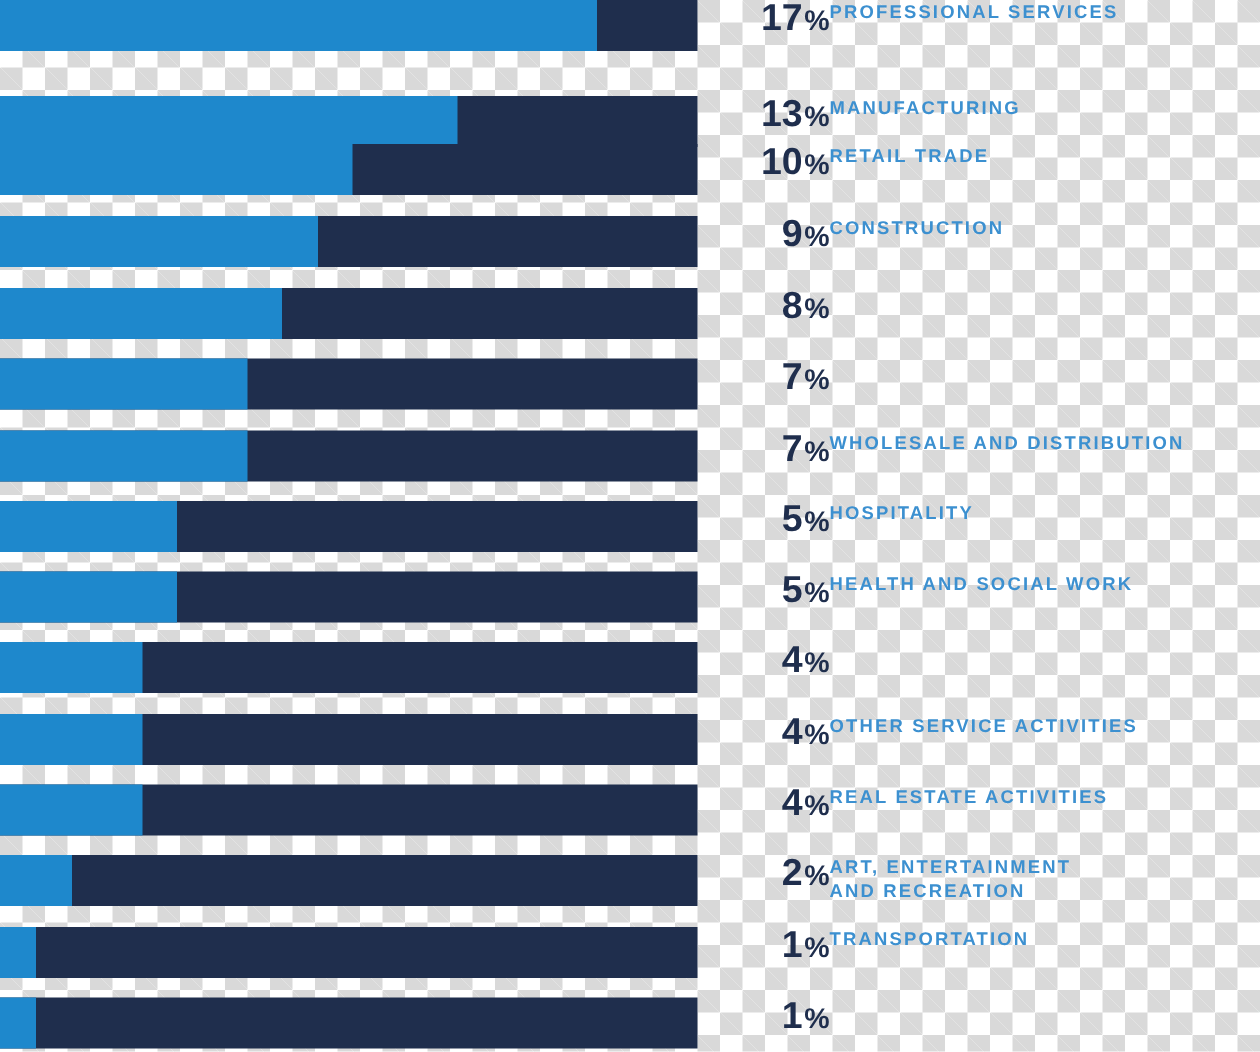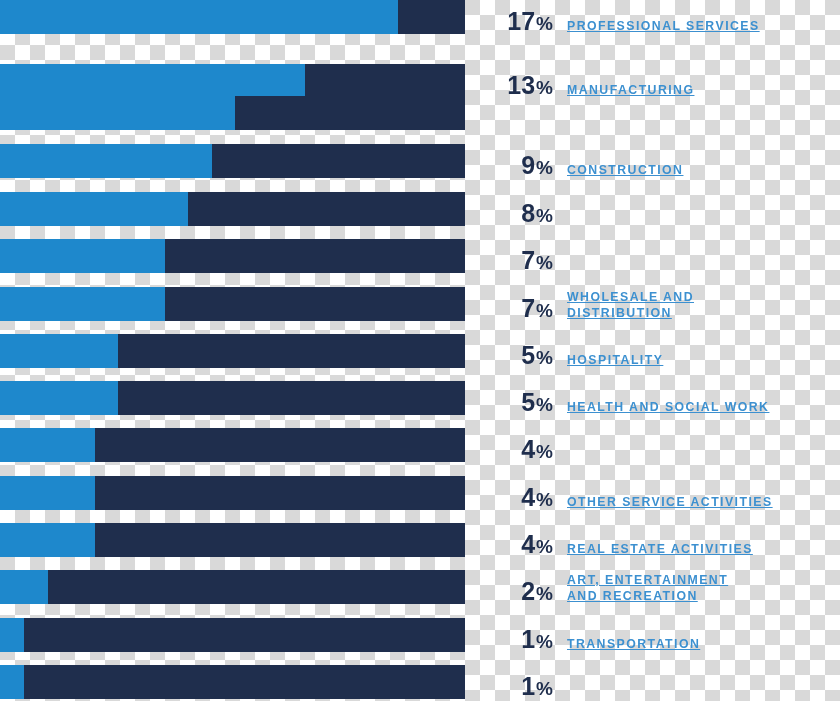--- a/index.html
+++ b/index.html
@@ -52,48 +52,46 @@
   }
 
   
   .row-text {
     position: absolute;
     left: 465px;
     top: 0;
     height: 34px;
     width: 331px;
     display: flex;
-    align-items: flex-end;
+    align-items: flex-start;
   }
   .value-pct {
     width: 88px;
     flex: 0 0 88px;
     text-align: right;
     color: #1f2e4d;
     font-weight: bold;
     font-size: 25px;
     line-height: 1;
     letter-spacing: 0px;
     white-space: nowrap;
   }
   .value-pct .pct-sign {
     font-size: 19px;
     font-weight: bold;
     margin-left: 1px;
   }
   .cat-label {
-    margin-left: 14px;
     color: #3c90d0;
     font-weight: bold;
     font-size: 12.3px;
     line-height: 16px;
     letter-spacing: 1.45px;
     text-transform: uppercase;
     white-space: pre-line;
-    text-decoration: underline;
   }
 </style>
 </head>
 <body>
 
 <div id="chart-root">
     <div class="chart-row" style="top: 0px;">
       <div class="bar-track" style="background: rgb(31, 46, 77);">
         <div class="bar-fill" style="width: 398px; background: rgb(30, 136, 204);"></div>
       </div>
@@ -108,20 +106,24 @@
       </div>
       <div class="row-text">
         <div class="value-pct"><span>13</span><span class="pct-sign">%</span></div>
         <div class="cat-label">MANUFACTURING</div>
       </div>
     </div>
     <div class="chart-row" style="top: 96px;">
       <div class="bar-track" style="background: rgb(31, 46, 77);">
         <div class="bar-fill" style="width: 235px; background: rgb(30, 136, 204);"></div>
       </div>
+      <div class="row-text">
+        <div class="value-pct"><span>10</span><span class="pct-sign">%</span></div>
+        <div class="cat-label">RETAIL TRADE</div>
+      </div>
     </div>
     <div class="chart-row" style="top: 144px;">
       <div class="bar-track" style="background: rgb(31, 46, 77);">
         <div class="bar-fill" style="width: 212px; background: rgb(30, 136, 204);"></div>
       </div>
       <div class="row-text">
         <div class="value-pct"><span>9</span><span class="pct-sign">%</span></div>
         <div class="cat-label">CONSTRUCTION</div>
       </div>
     </div>

